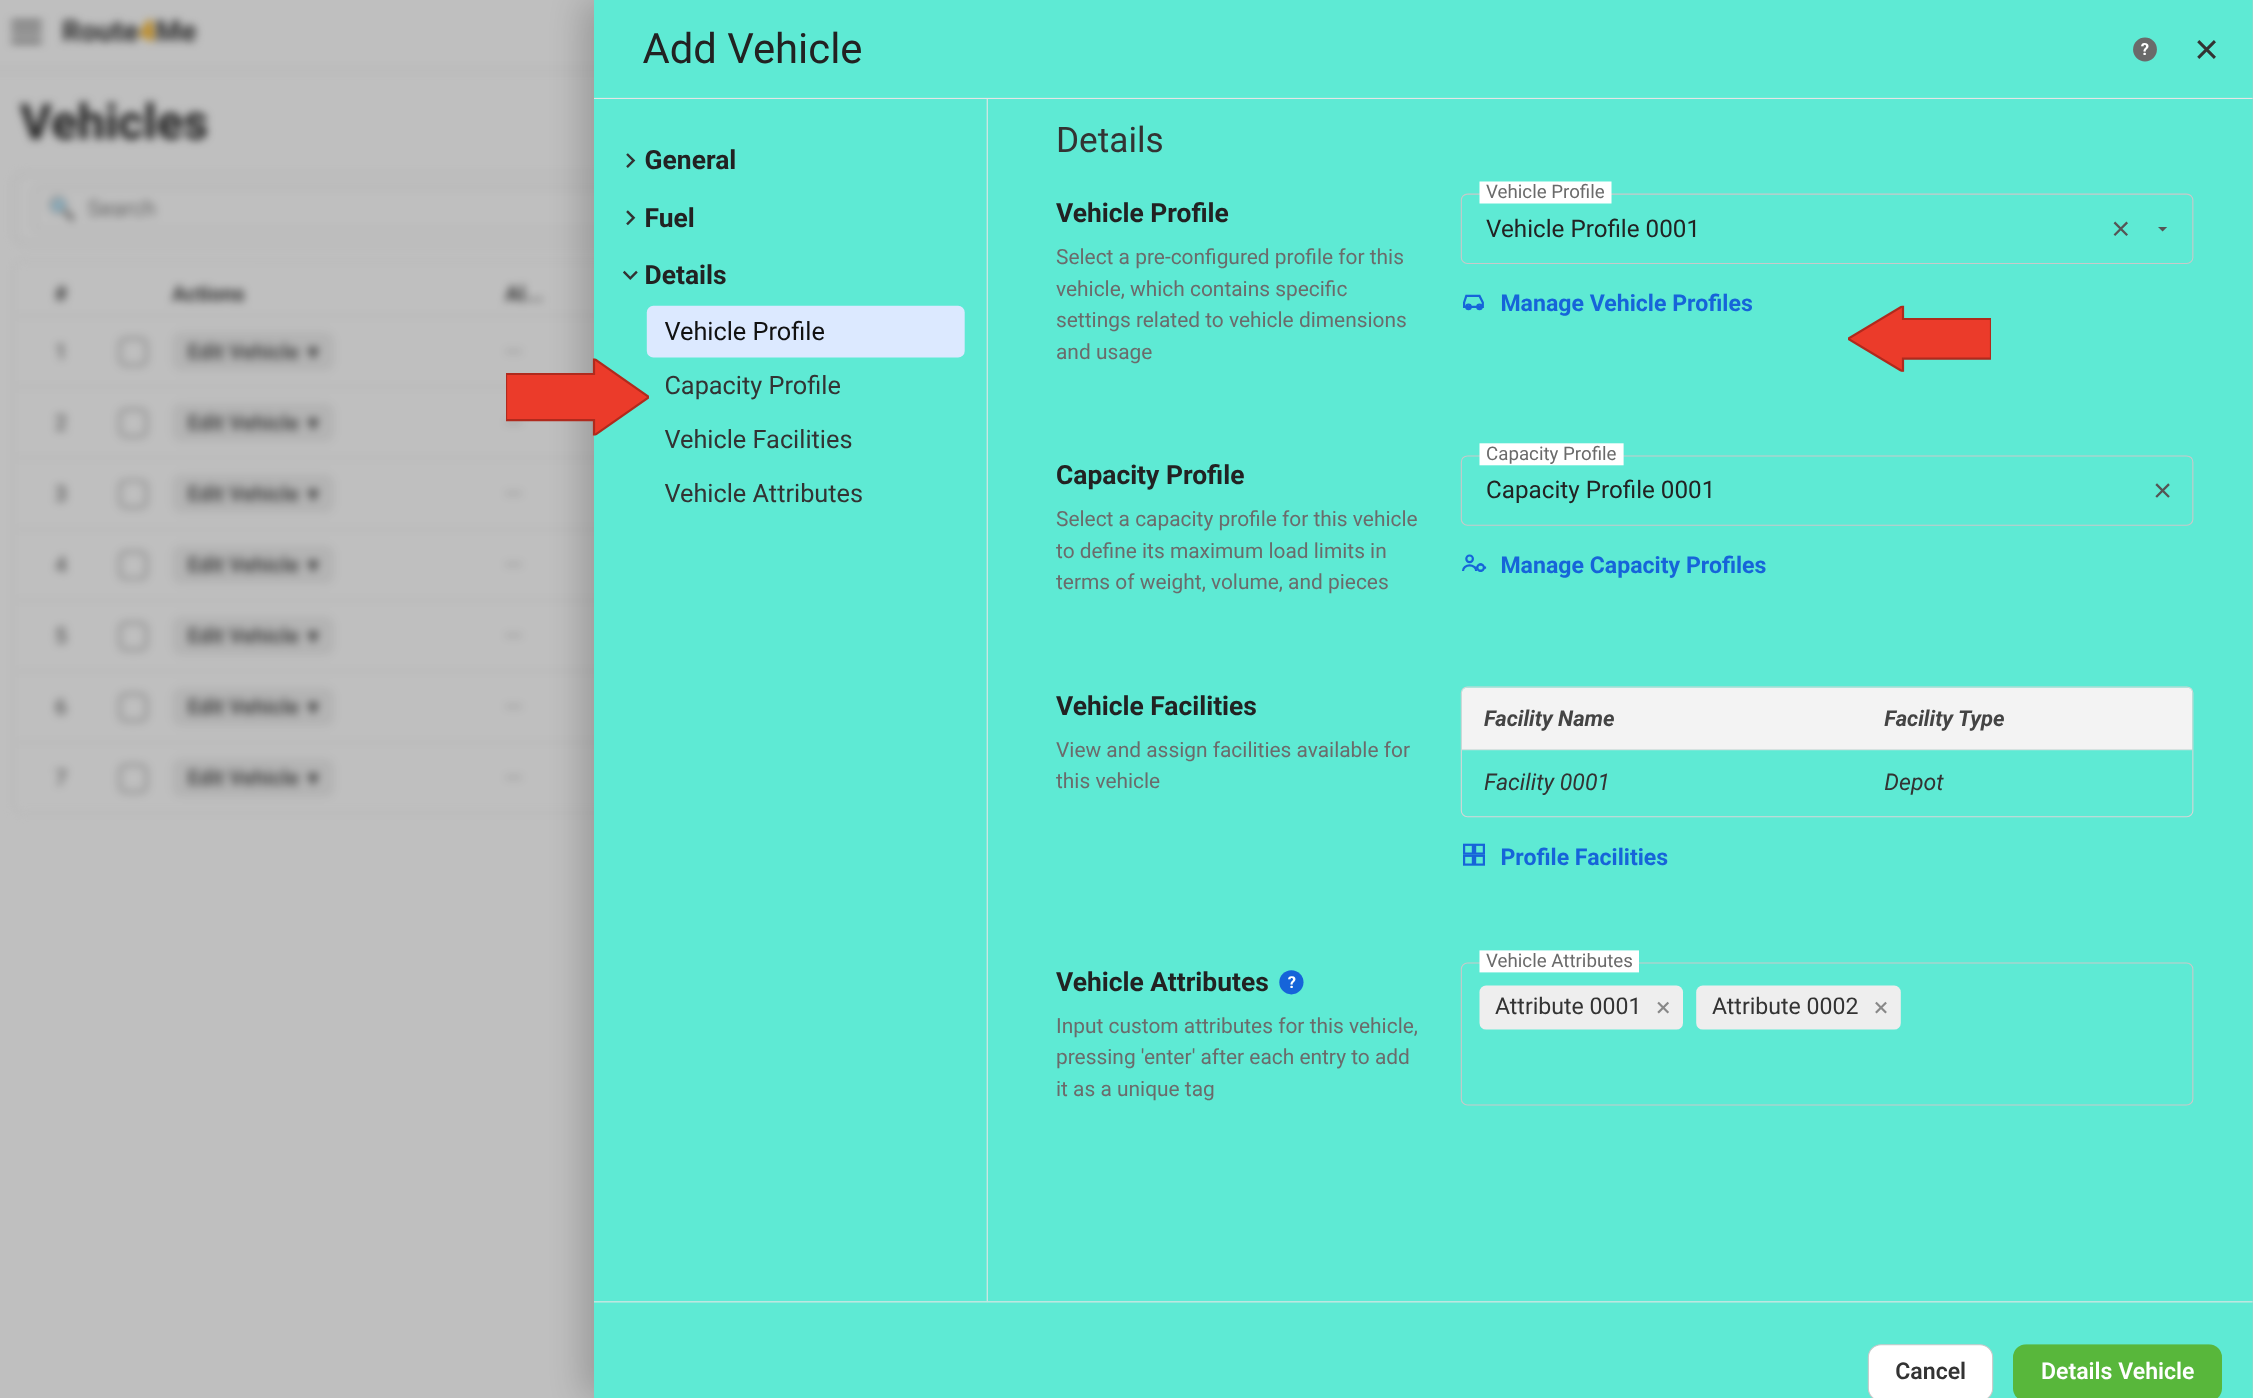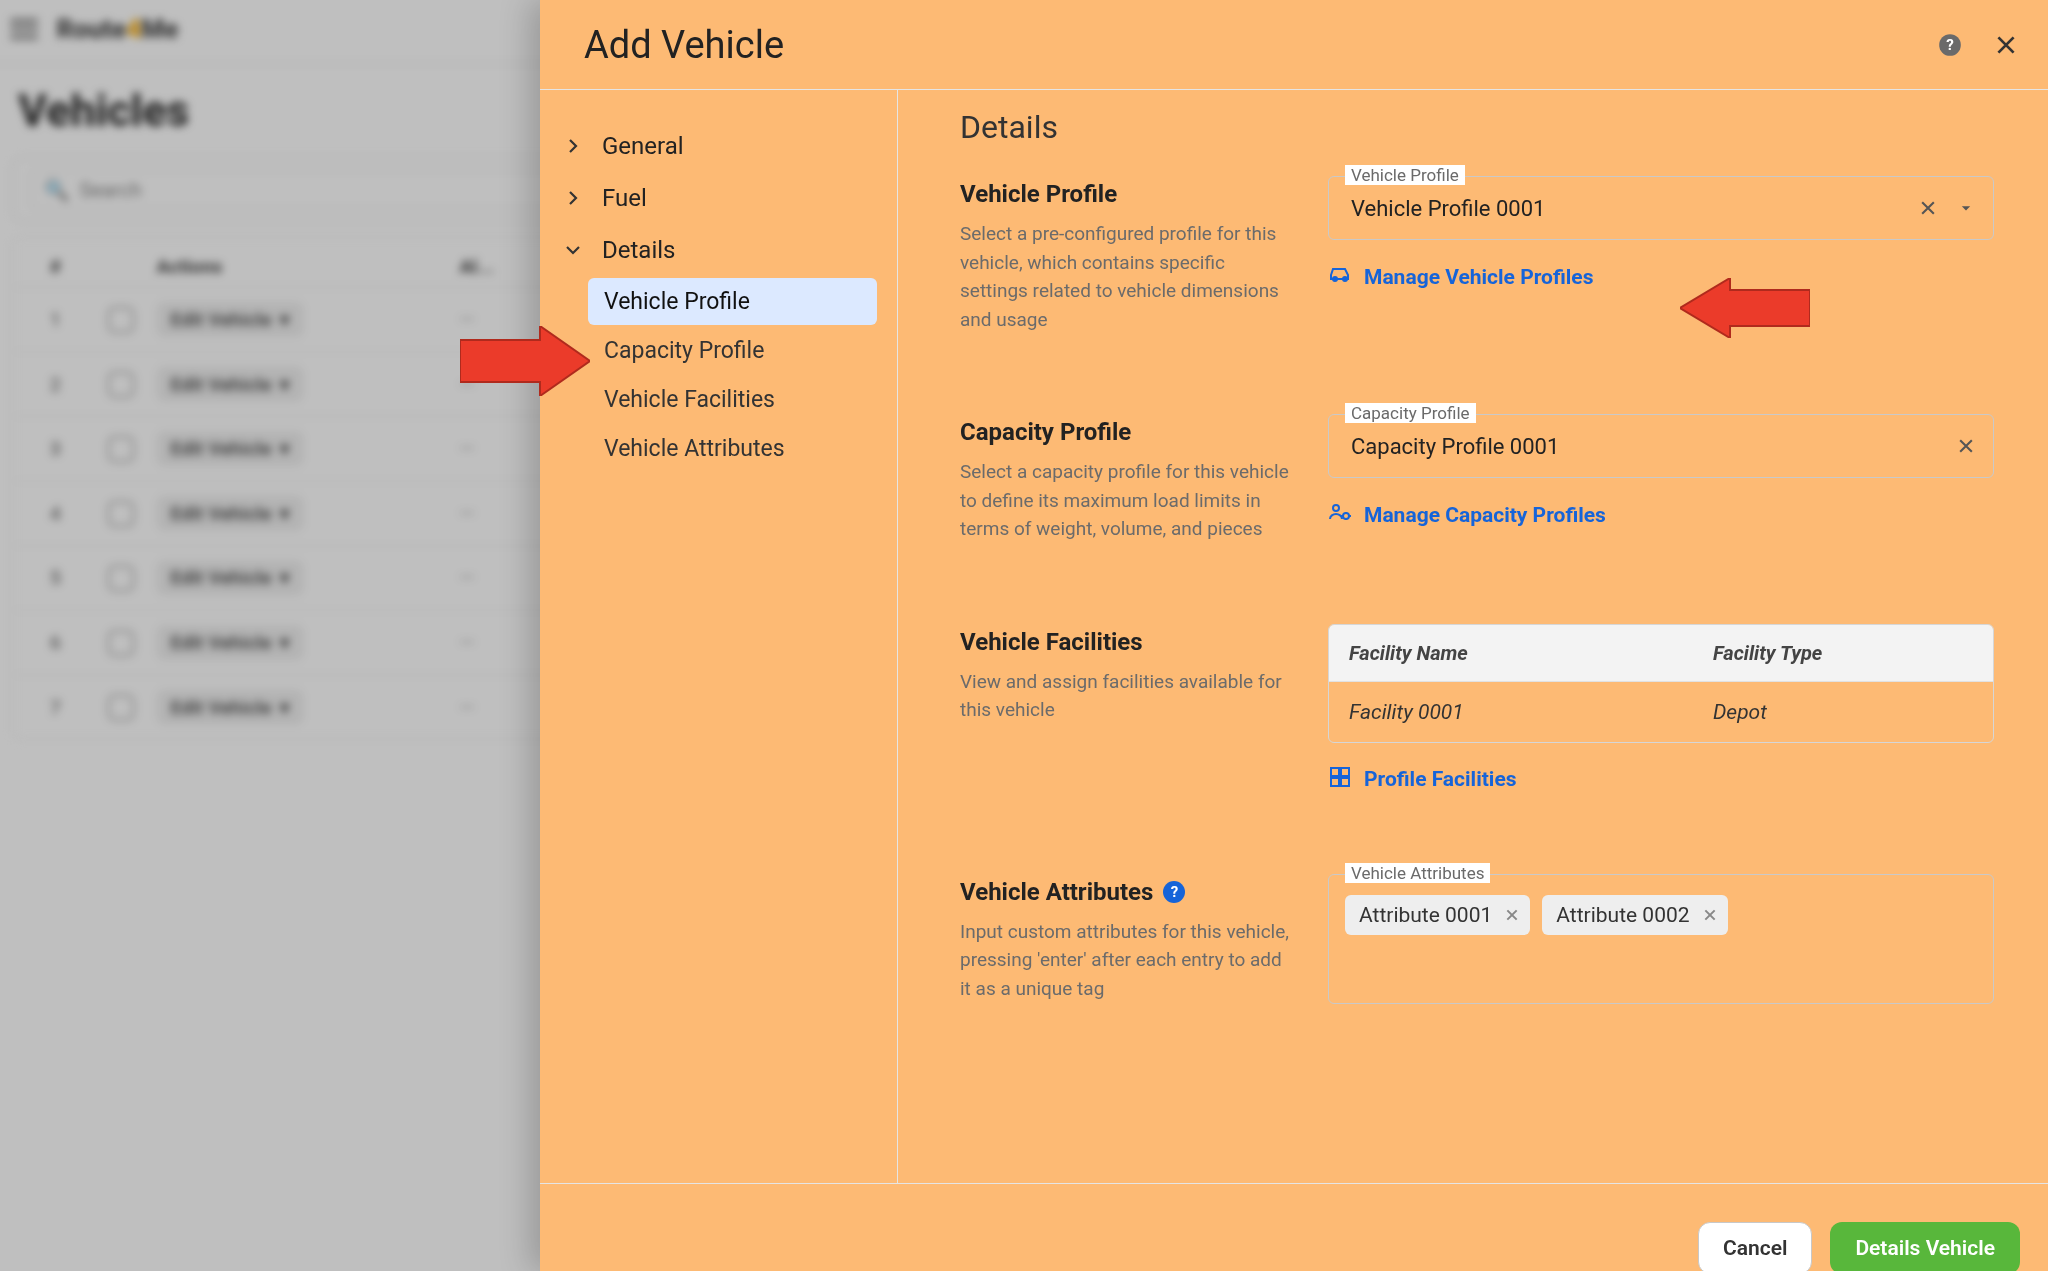--- a/index.html
+++ b/index.html
@@ -22,32 +22,32 @@
   .bg .th { display:flex; padding:8px 12px; font-weight:700; color:#444; font-size:19px; }
   .bg .col1 { width:60px; text-align:center; }
   .bg .colck { width:70px; display:flex; justify-content:center; }
   .bg .col2 { width:300px; }
   .bg .col3 { width:260px; }
   .bg .row { display:flex; align-items:center; padding:14px 12px; border-top:1px solid #eee; font-size:19px; color:#555; }
   .bg .row .chk { width:26px; height:26px; border:2px solid #aaa; border-radius:6px; }
   .bg .pill { background:#f0f0f0; border-radius:8px; padding:6px 14px; display:inline-flex; align-items:center; gap:8px; font-weight:600; color:#555; }
 
   
-  .modal { position:absolute; top:0; right:0; bottom:0; left:540px; background:#fdba74; box-shadow:-10px 0 30px rgba(0,0,0,0.2); z-index:10; display:flex; flex-direction:column; }
+  .modal { position:absolute; top:0; right:0; bottom:0; left:540px; background:#5eead4; box-shadow:-10px 0 30px rgba(0,0,0,0.2); z-index:10; display:flex; flex-direction:column; }
   .modal-header { height:90px; display:flex; align-items:center; justify-content:space-between; padding:0 28px 0 44px; border-bottom:1px solid #e5e5e5; }
   .modal-title { font-size:38px; font-weight:400; color:#222; }
   .modal-header .hdr-right { display:flex; align-items:center; gap:28px; }
   .hdr-icon { width:28px; height:28px; display:flex; align-items:center; justify-content:center; color:#555; cursor:pointer; }
   .hdr-icon svg { width:26px; height:26px; }
 
   .modal-body { flex:1; display:flex; overflow:hidden; }
 
   
   .nav { width:358px; border-right:1px solid #e5e5e5; padding:30px 20px; }
-  .nav-group-label { display:flex; align-items:center; gap:20px; font-size:24px; font-weight:400; color:#222; padding:12px 4px; cursor:pointer; }
+  .nav-group-label { display:flex; align-items:center; gap:4px; font-size:24px; font-weight:700; color:#222; padding:12px 4px; cursor:pointer; }
   .nav-group-label .chev { width:18px; display:flex; justify-content:center; }
   .nav-children { padding-left:28px; }
   .nav-item { font-size:23px; color:#333; padding:10px 16px; border-radius:6px; cursor:pointer; margin:2px 0; }
   .nav-item.active { background:#dce9ff; color:#111; }
 
   
   .content { flex:1; overflow:auto; padding:18px 54px 30px 62px; }
   .content h2.section { font-size:32px; font-weight:400; color:#333; margin:0 0 30px 0; }
   .field-row { display:flex; gap:38px; margin-bottom:80px; }
   .field-row.tight { margin-bottom:46px; }

